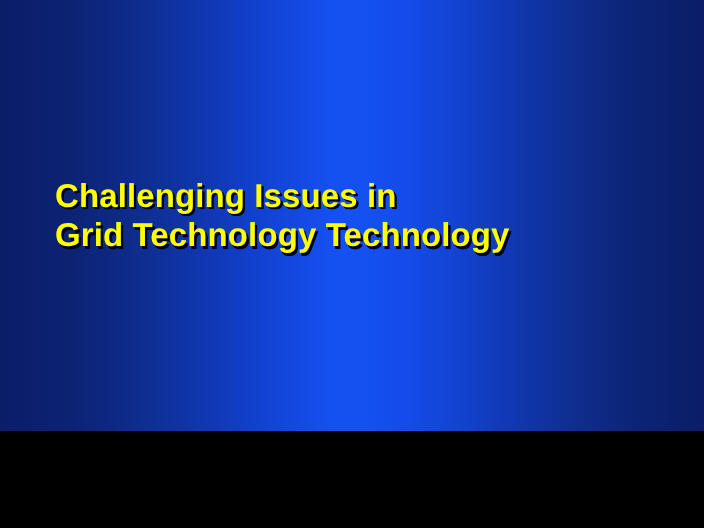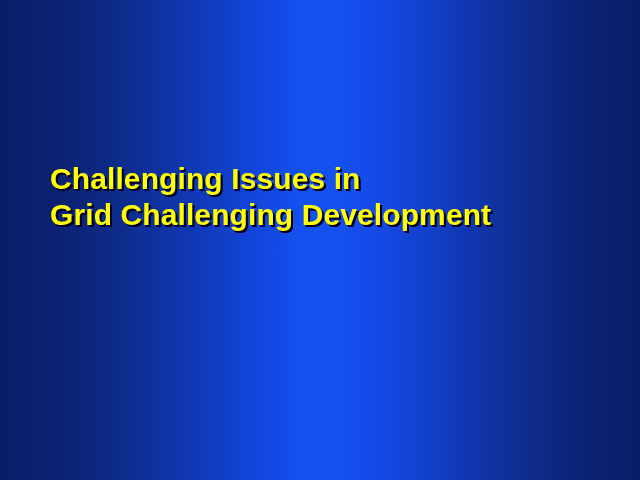--- a/index.html
+++ b/index.html
@@ -4,21 +4,21 @@
 <style>
   html, body {
     margin: 0;
     padding: 0;
     background: #000000;
   }
 
   #slide {
     position: relative;
     width: 640px;
-    height: 480px;
+    height: 392px;
     overflow: hidden;
     
     background-color: #0c1f6e;
     background-image: linear-gradient(
         to right,
         #0b1d68 0%,
         #0c2273 10%,
         #0e2d8f 20%,
         #1038b4 30%,
         #1244d8 39%,
@@ -56,16 +56,16 @@
       2px 2px 0 #000022;
   }
 </style>
 </head>
 <body>
 
 <div id="slide">
 
   <div id="title-block">
     <span class="title-line">Challenging Issues in</span>
-    <span class="title-line">Grid Challenging Development</span>
+    <span class="title-line">Grid Technology Technology</span>
   </div>
 
 </div>
 
 </body></html>

